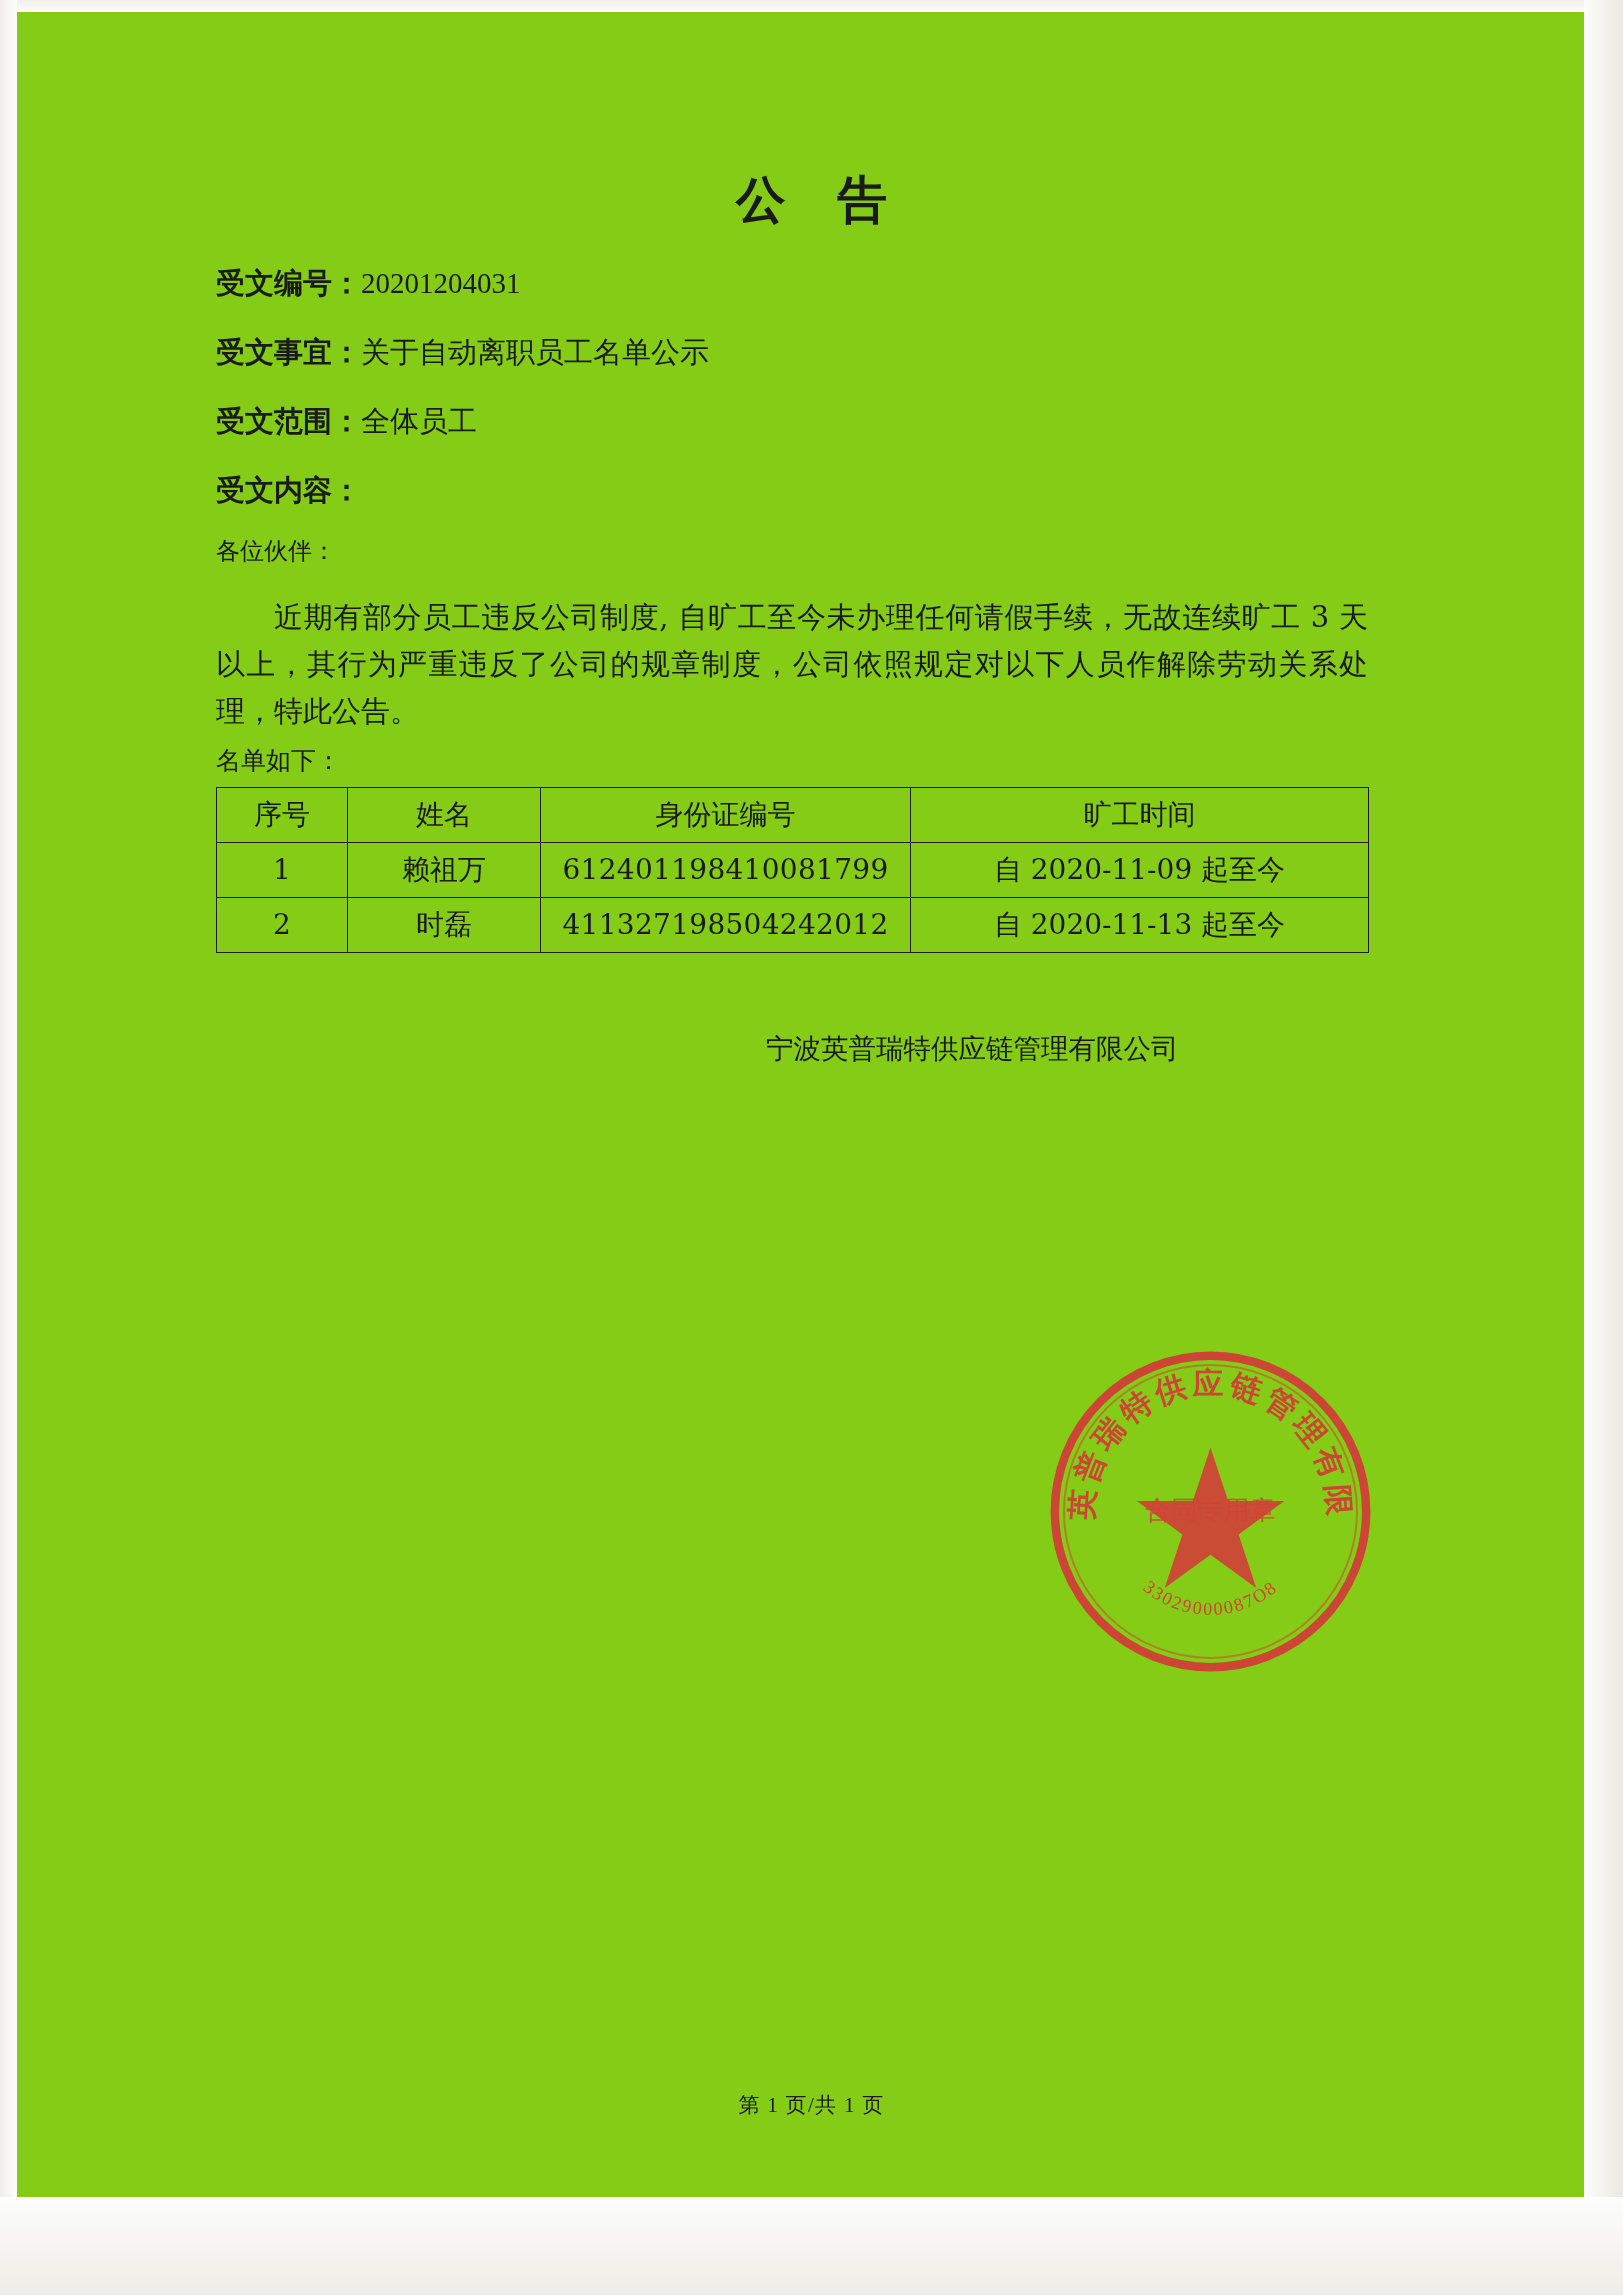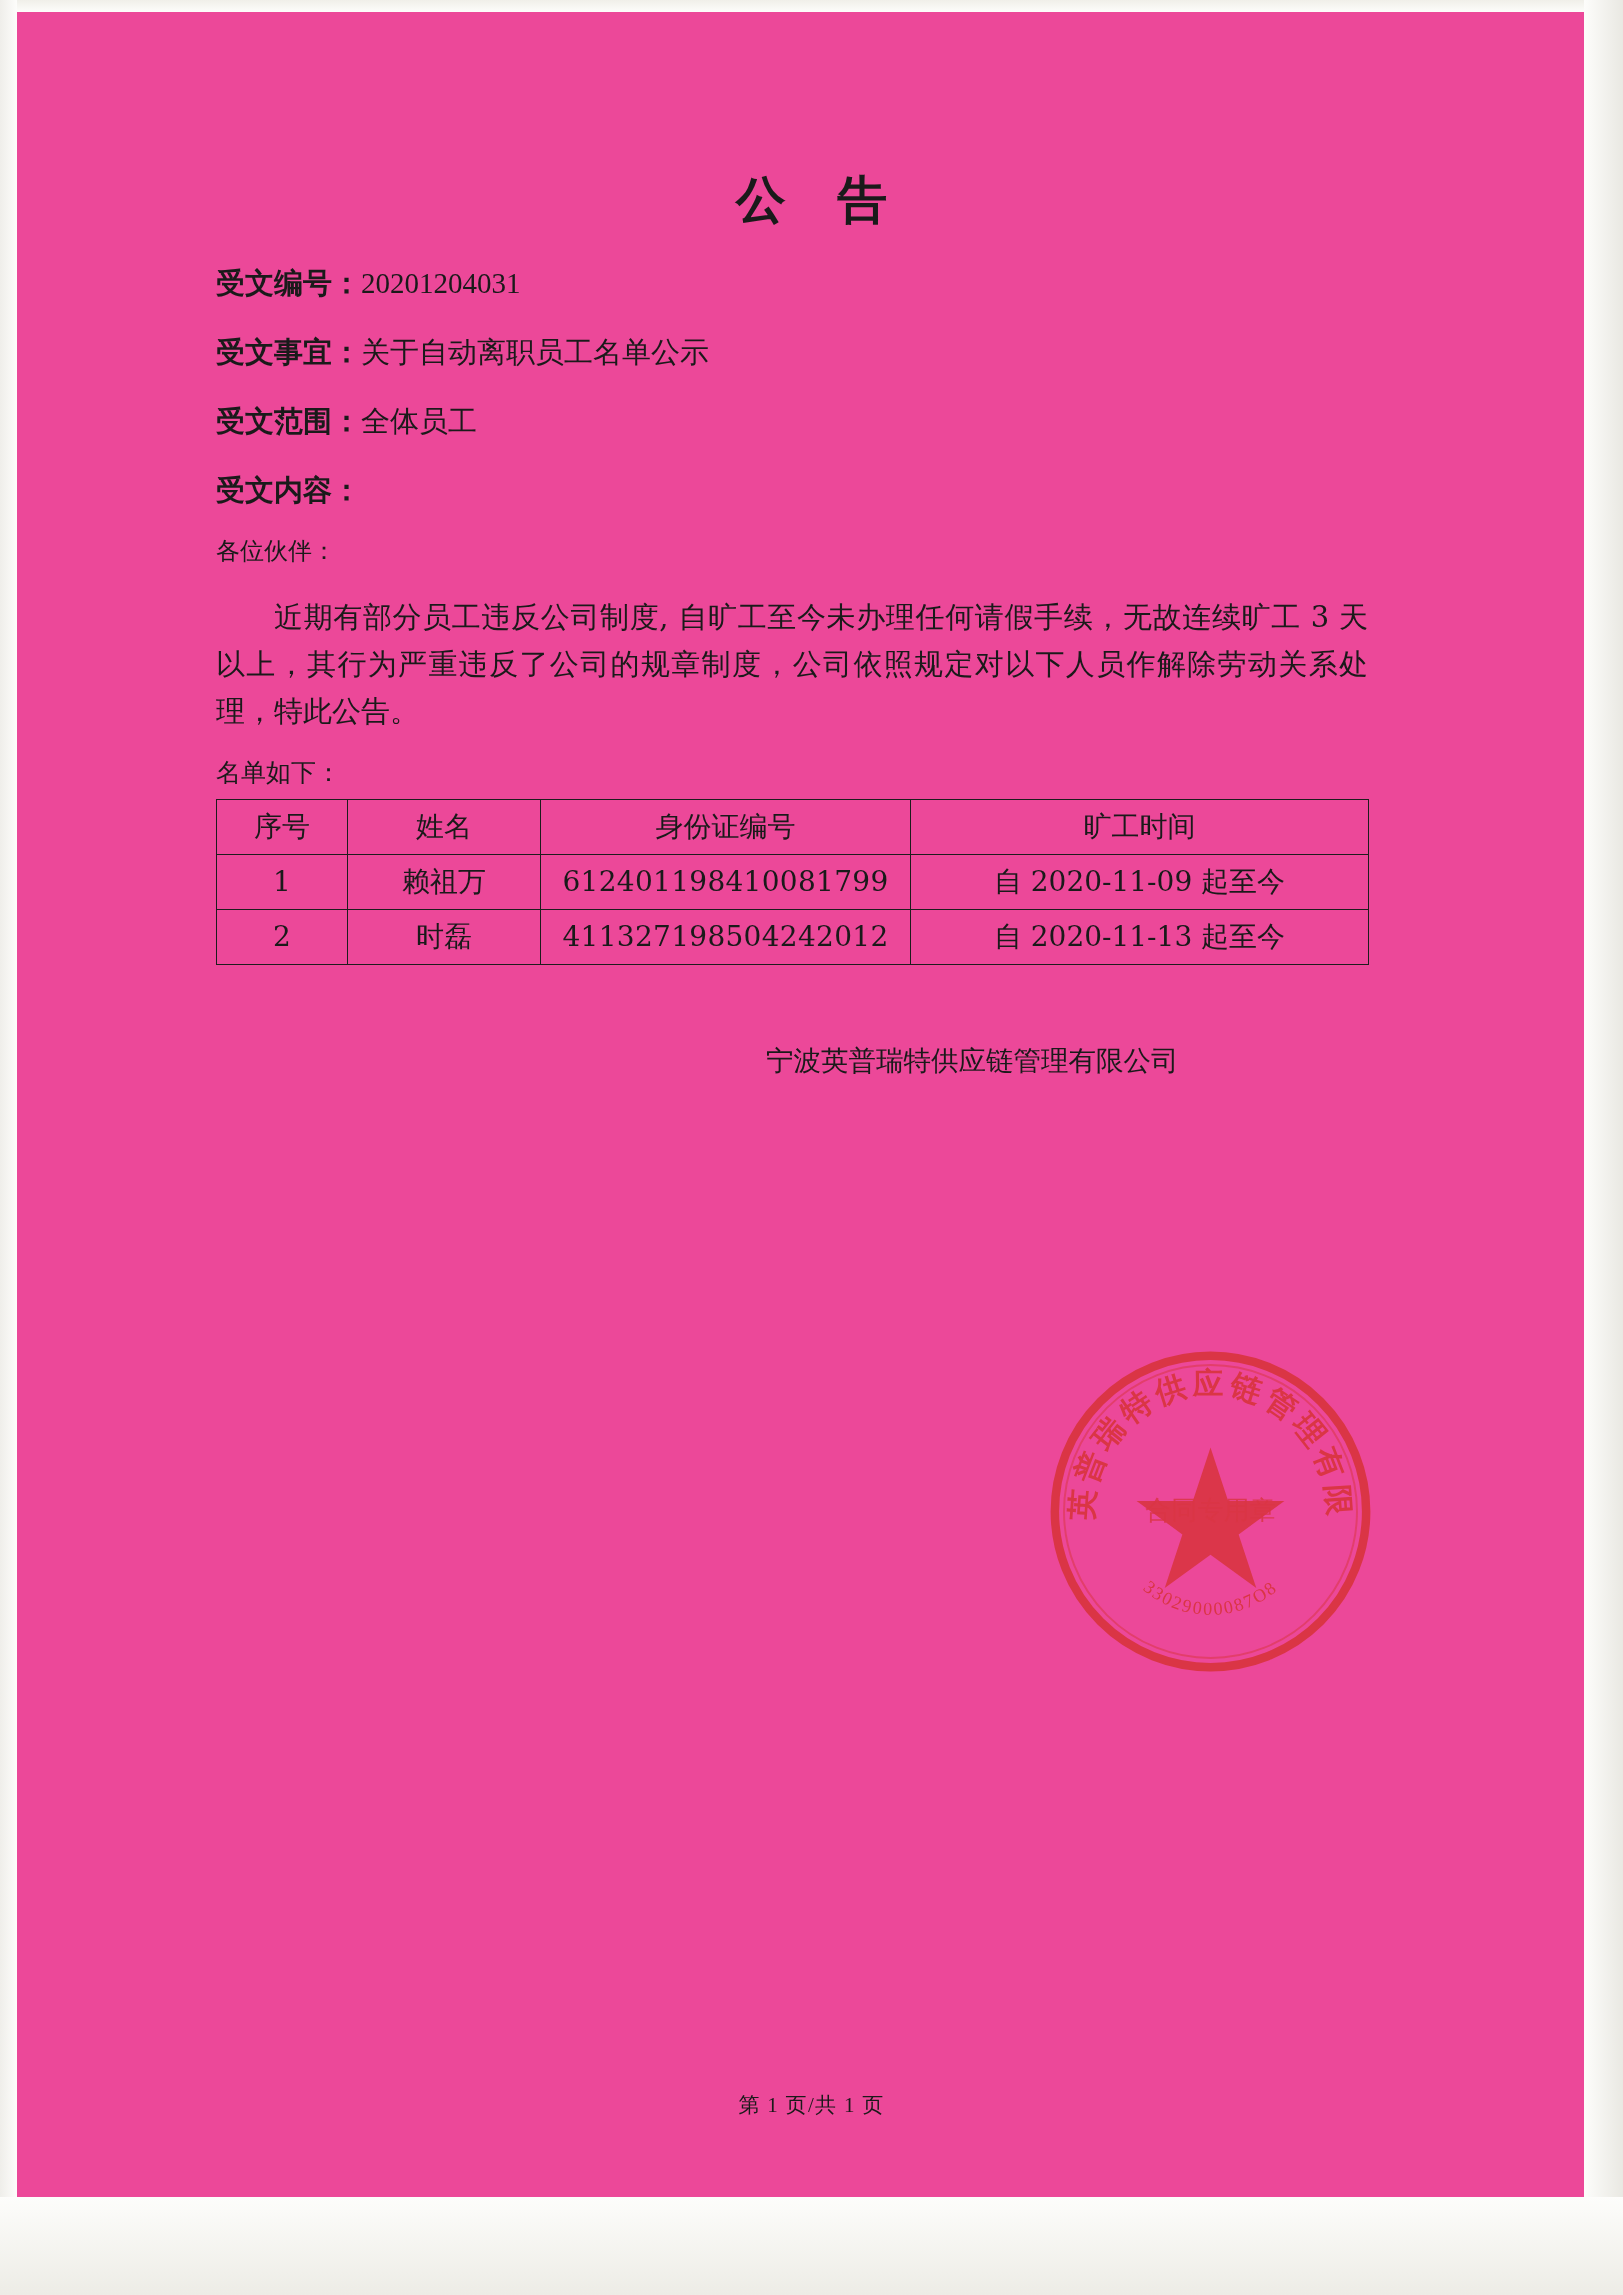--- a/index.html
+++ b/index.html
@@ -13,21 +13,21 @@
     height: 2295px;
     font-family: "Liberation Serif", serif;
     color: #1a1a1a;
     position: relative;
     overflow: hidden;
   }
   
   .page {
     position: absolute;
     inset: 0;
-    background: #ec4899;
+    background: #84cc16;
   }
   .page-edge-left {
     position: absolute;
     left: 0; top: 0; bottom: 0;
     width: 17px;
     background: linear-gradient(to right, #efeeea, #fdfdfb);
   }
   .page-edge-right {
     position: absolute;
     right: 0; top: 0; bottom: 0;
@@ -92,21 +92,21 @@
     margin-top: 27px;
     font-size: 29px;
     line-height: 1.62;
     text-align: justify;
     text-indent: 58px;
     font-family: "DejaVu Serif", serif;
     width: 1152px;
   }
 
   .list-intro {
-    margin-top: 22px;
+    margin-top: 10px;
     font-size: 25px;
     font-family: Liberation Serif, serif;
   }
 
   table.name-table {
     margin-top: 9.2px;
     border-collapse: collapse;
     width: 1152px;
     table-layout: fixed;
   }

